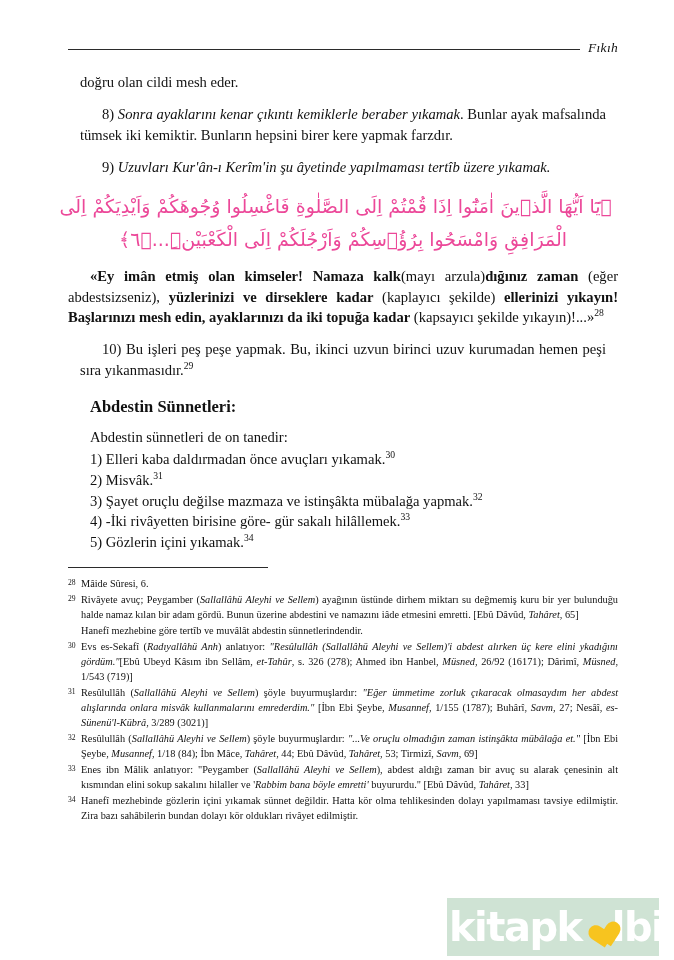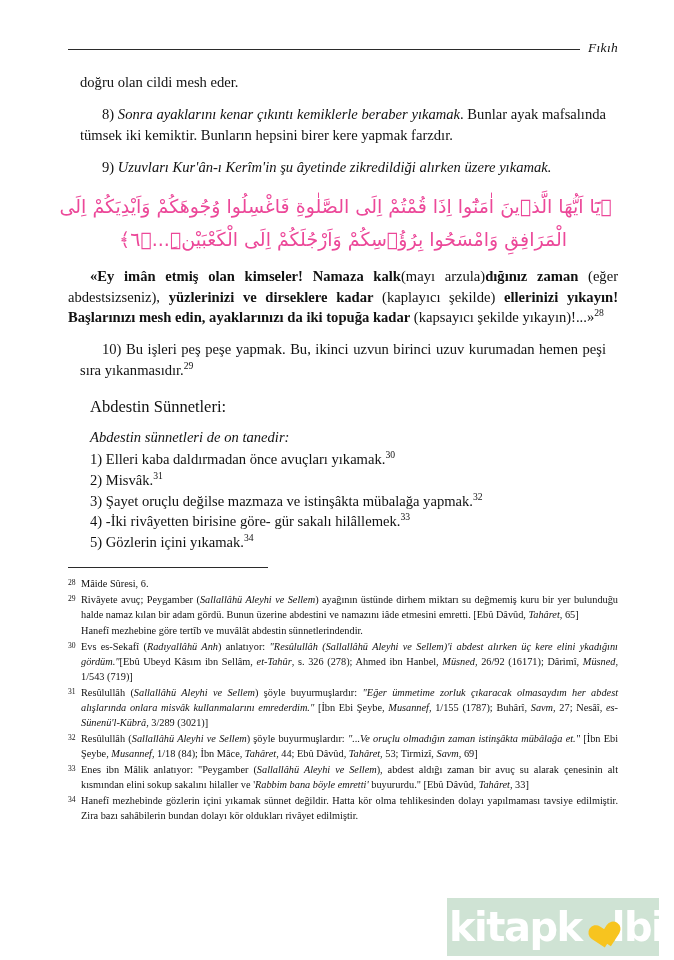--- a/index.html
+++ b/index.html
@@ -87,31 +87,30 @@
   .translation {
     margin: 8px 0 0 0;
     font-size: 14.6px;
     line-height: 1.40;
     text-align: justify;
     text-indent: 22px;
   }
 
   
   .section-heading {
-    font-weight: normal;
+    font-weight: bold;
     font-size: 16.5px;
     margin: 15px 0 9px 22px;
   }
 
   
   .list-intro {
     margin: 0 0 1px 22px;
     font-size: 14.6px;
     line-height: 1.42;
-    font-style: italic;
   }
   ol.sunnah-list {
     list-style: none;
     margin: 0;
     padding: 0 0 0 22px;
     font-size: 14.6px;
     line-height: 1.42;
   }
   ol.sunnah-list li { margin: 0; }
 
@@ -209,21 +208,21 @@
     <div class="header-rule"></div>
     <div class="header-title">Fıkıh</div>
   </div>
 
   <div class="body-block">
 
     <p class="para"><span>doğru olan cildi mesh eder.</span></p>
 
     <p class="para indent"><span>8)</span> <span class="it">Sonra ayaklarını kenar çıkıntı kemiklerle beraber yıkamak</span><span>. Bunlar ayak mafsalında tümsek iki kemiktir. Bunların hepsini birer kere yapmak farzdır.</span></p>
 
-    <p class="para indent"><span>9)</span> <span class="it">Uzuvları Kur'ân-ı Kerîm'in şu âyetinde zikredildiği alırken üzere yıkamak.</span></p>
+    <p class="para indent"><span>9)</span> <span class="it">Uzuvları Kur'ân-ı Kerîm'in şu âyetinde yapılmaması tertîb üzere yıkamak.</span></p>
 
     <div class="verse">
       <span class="verse-line">﴿يَٓا اَيُّهَا الَّذ۪ينَ اٰمَنُٓوا اِذَا قُمْتُمْ اِلَى الصَّلٰوةِ فَاغْسِلُوا وُجُوهَكُمْ وَاَيْدِيَكُمْ اِلَى</span>
       <span class="verse-line">الْمَرَافِقِ وَامْسَحُوا بِرُؤُ۫سِكُمْ وَاَرْجُلَكُمْ اِلَى الْكَعْبَيْنِۜ...﴿٦﴾</span>
     </div>
 
     <p class="translation"><span class="bd">«Ey imân etmiş olan kimseler! Namaza kalk</span><span>(mayı arzula)</span><span class="bd">dığınız zaman</span><span> (eğer abdestsizseniz), </span><span class="bd">yüzlerinizi ve dirseklere kadar</span><span> (kaplayıcı şekilde) </span><span class="bd">ellerinizi yıkayın! Başlarınızı mesh edin, ayaklarınızı da iki topuğa kadar</span><span> (kapsayıcı şekilde yıkayın)!...»</span><sup class="fn">28</sup></p>
 
     <p class="para indent"><span>10)</span> <span>Bu işleri peş peşe yapmak. Bu, ikinci uzvun birinci uzuv kurumadan hemen peşi sıra yıkanmasıdır.</span><sup class="fn">29</sup></p>
 

